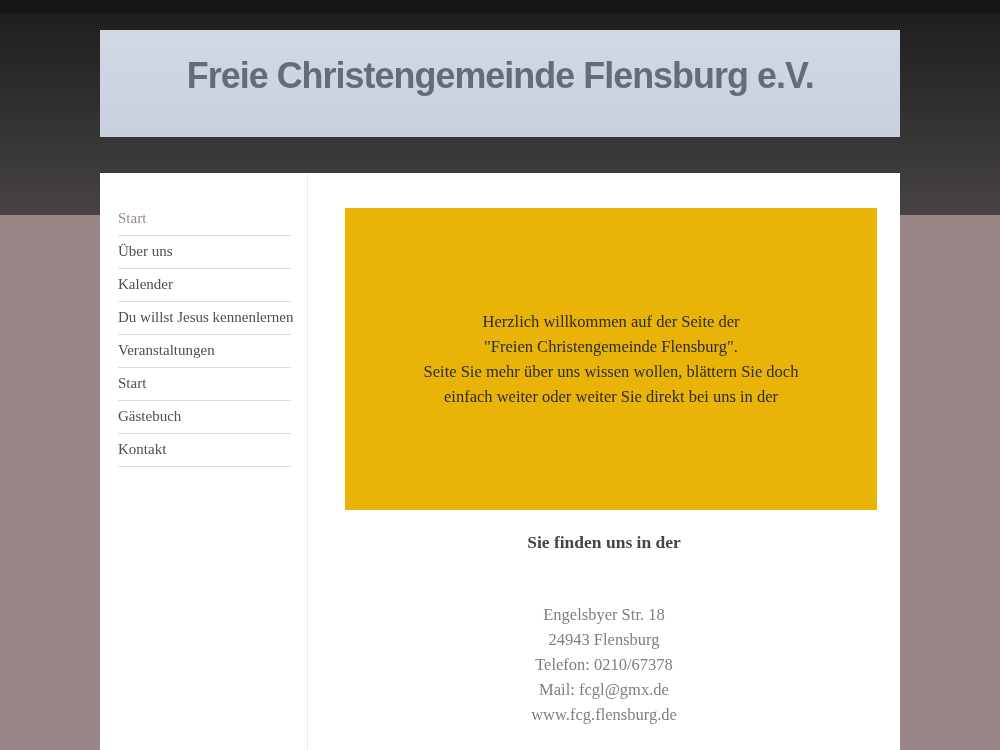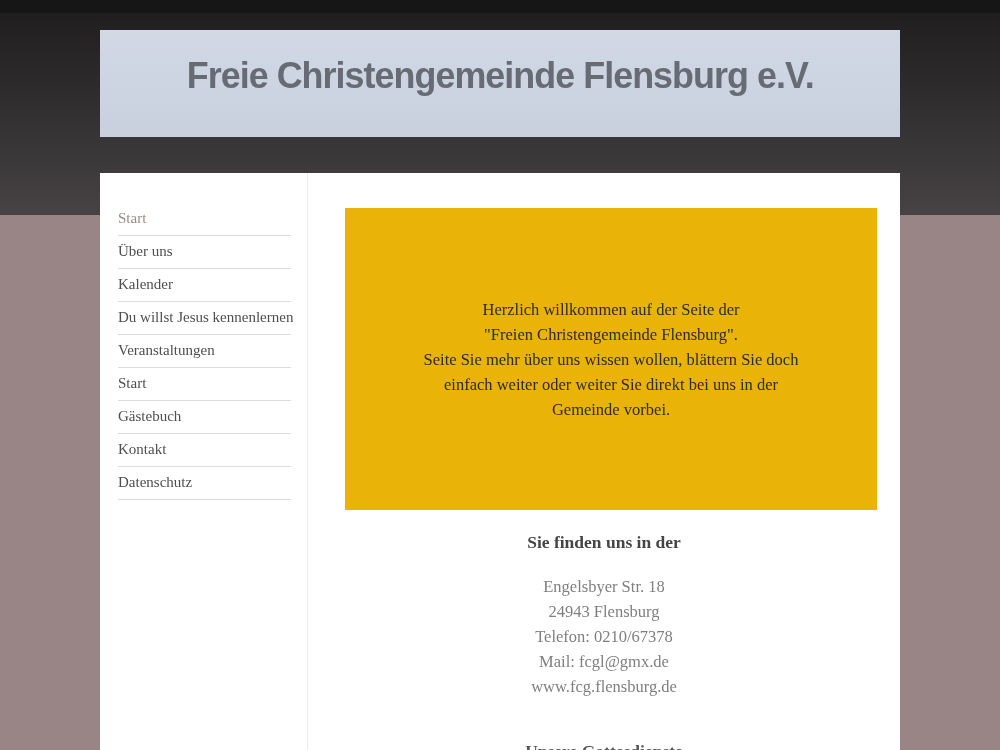--- a/index.html
+++ b/index.html
@@ -107,21 +107,21 @@
     color: #2c2c2c;
   }
   .findus-heading {
     margin-top: 20px;
     font-size: 17.5px;
     line-height: 25px;
     font-weight: bold;
     color: #454545;
   }
   .address {
-    margin-top: 19px;
+    margin-top: 47px;
     font-size: 16.5px;
     line-height: 25px;
     color: #7f7f7f;
   }
   .cutoff-heading {
     margin-top: 40px;
     font-size: 17.5px;
     line-height: 25px;
     font-weight: bold;
     color: #555555;
@@ -158,35 +158,31 @@
       </li>
       <li>
         <a>Start</a>
       </li>
       <li>
         <a>Gästebuch</a>
       </li>
       <li>
         <a>Kontakt</a>
       </li>
-      <li>
-        <a>Datenschutz</a>
-      </li>
     </ul>
   </aside>
 
   <main class="main">
 
     <div class="graybox">
       <div class="welcome">
         <div>Herzlich willkommen auf der Seite der</div>
         <div>"Freien Christengemeinde Flensburg".</div>
         <div>Seite Sie mehr über uns wissen wollen, blättern Sie doch</div>
         <div>einfach weiter oder weiter Sie direkt bei uns in der</div>
-        <div>Gemeinde vorbei.</div>
       </div>
     </div>
 
     <div class="findus-heading">Sie finden uns in der</div>
 
     <div class="address">
       <div>Engelsbyer Str. 18</div>
       <div>24943 Flensburg</div>
       <div>Telefon: 0210/67378</div>
       <div>Mail: fcgl@gmx.de</div>

